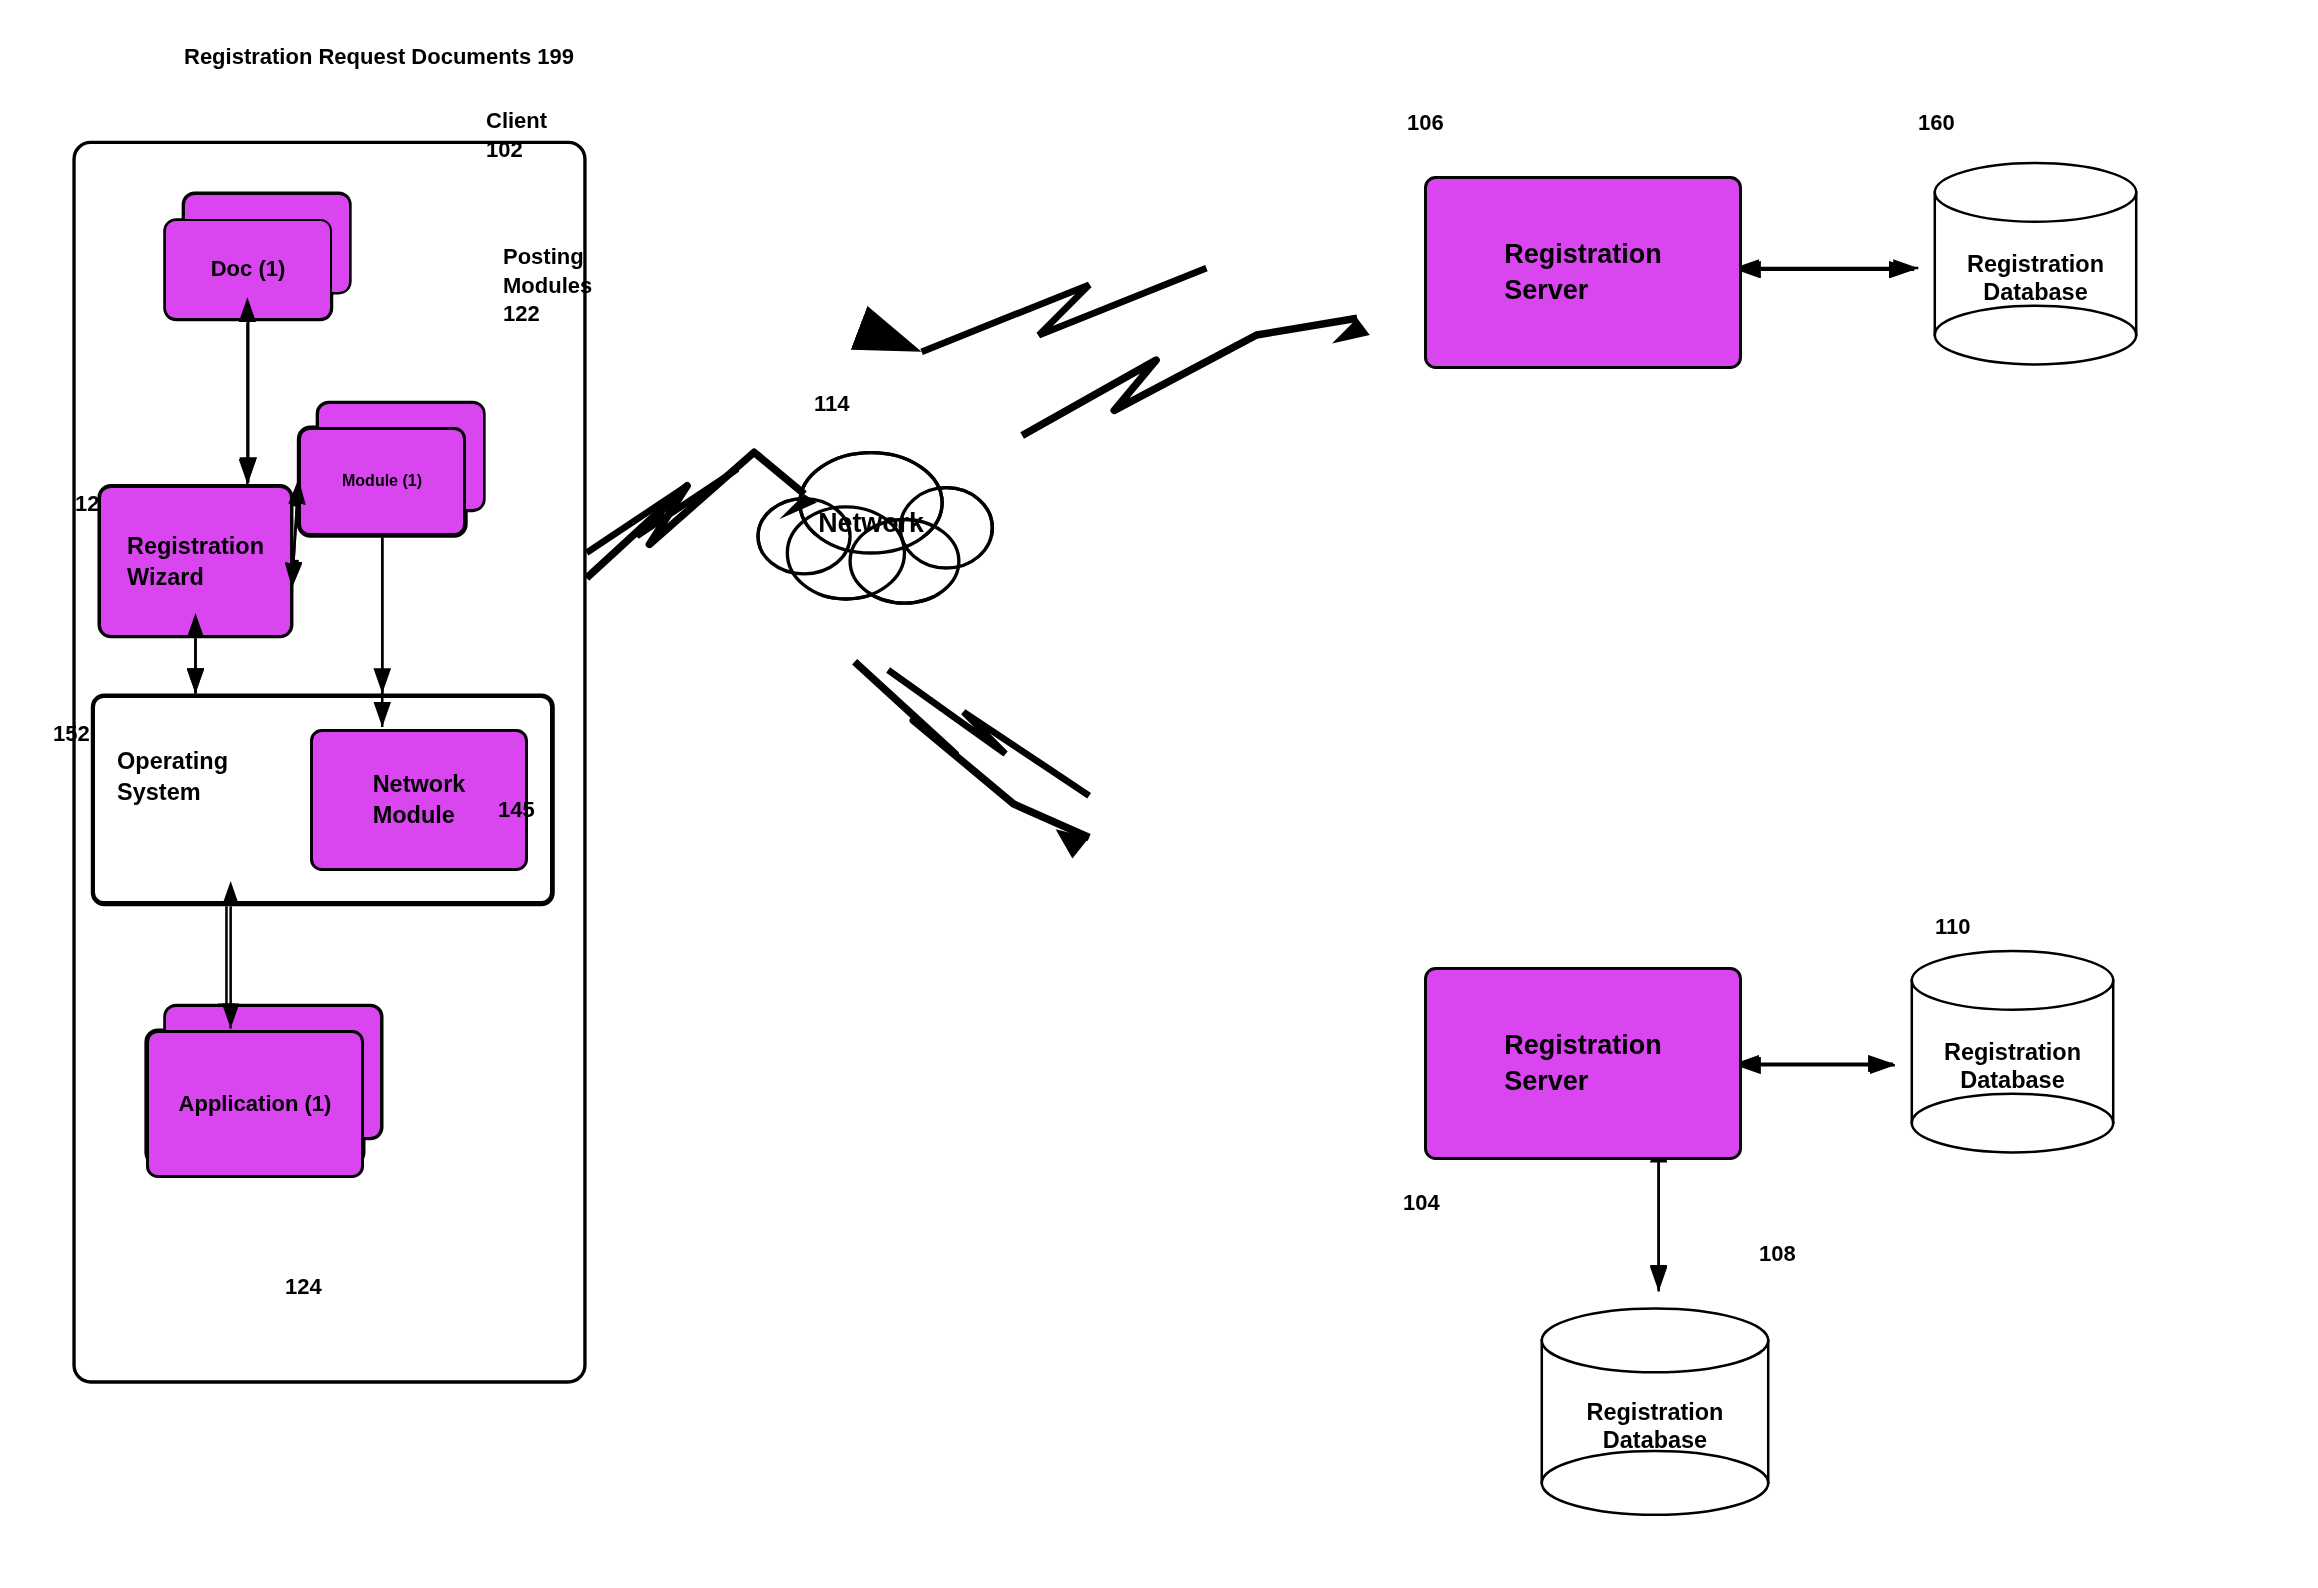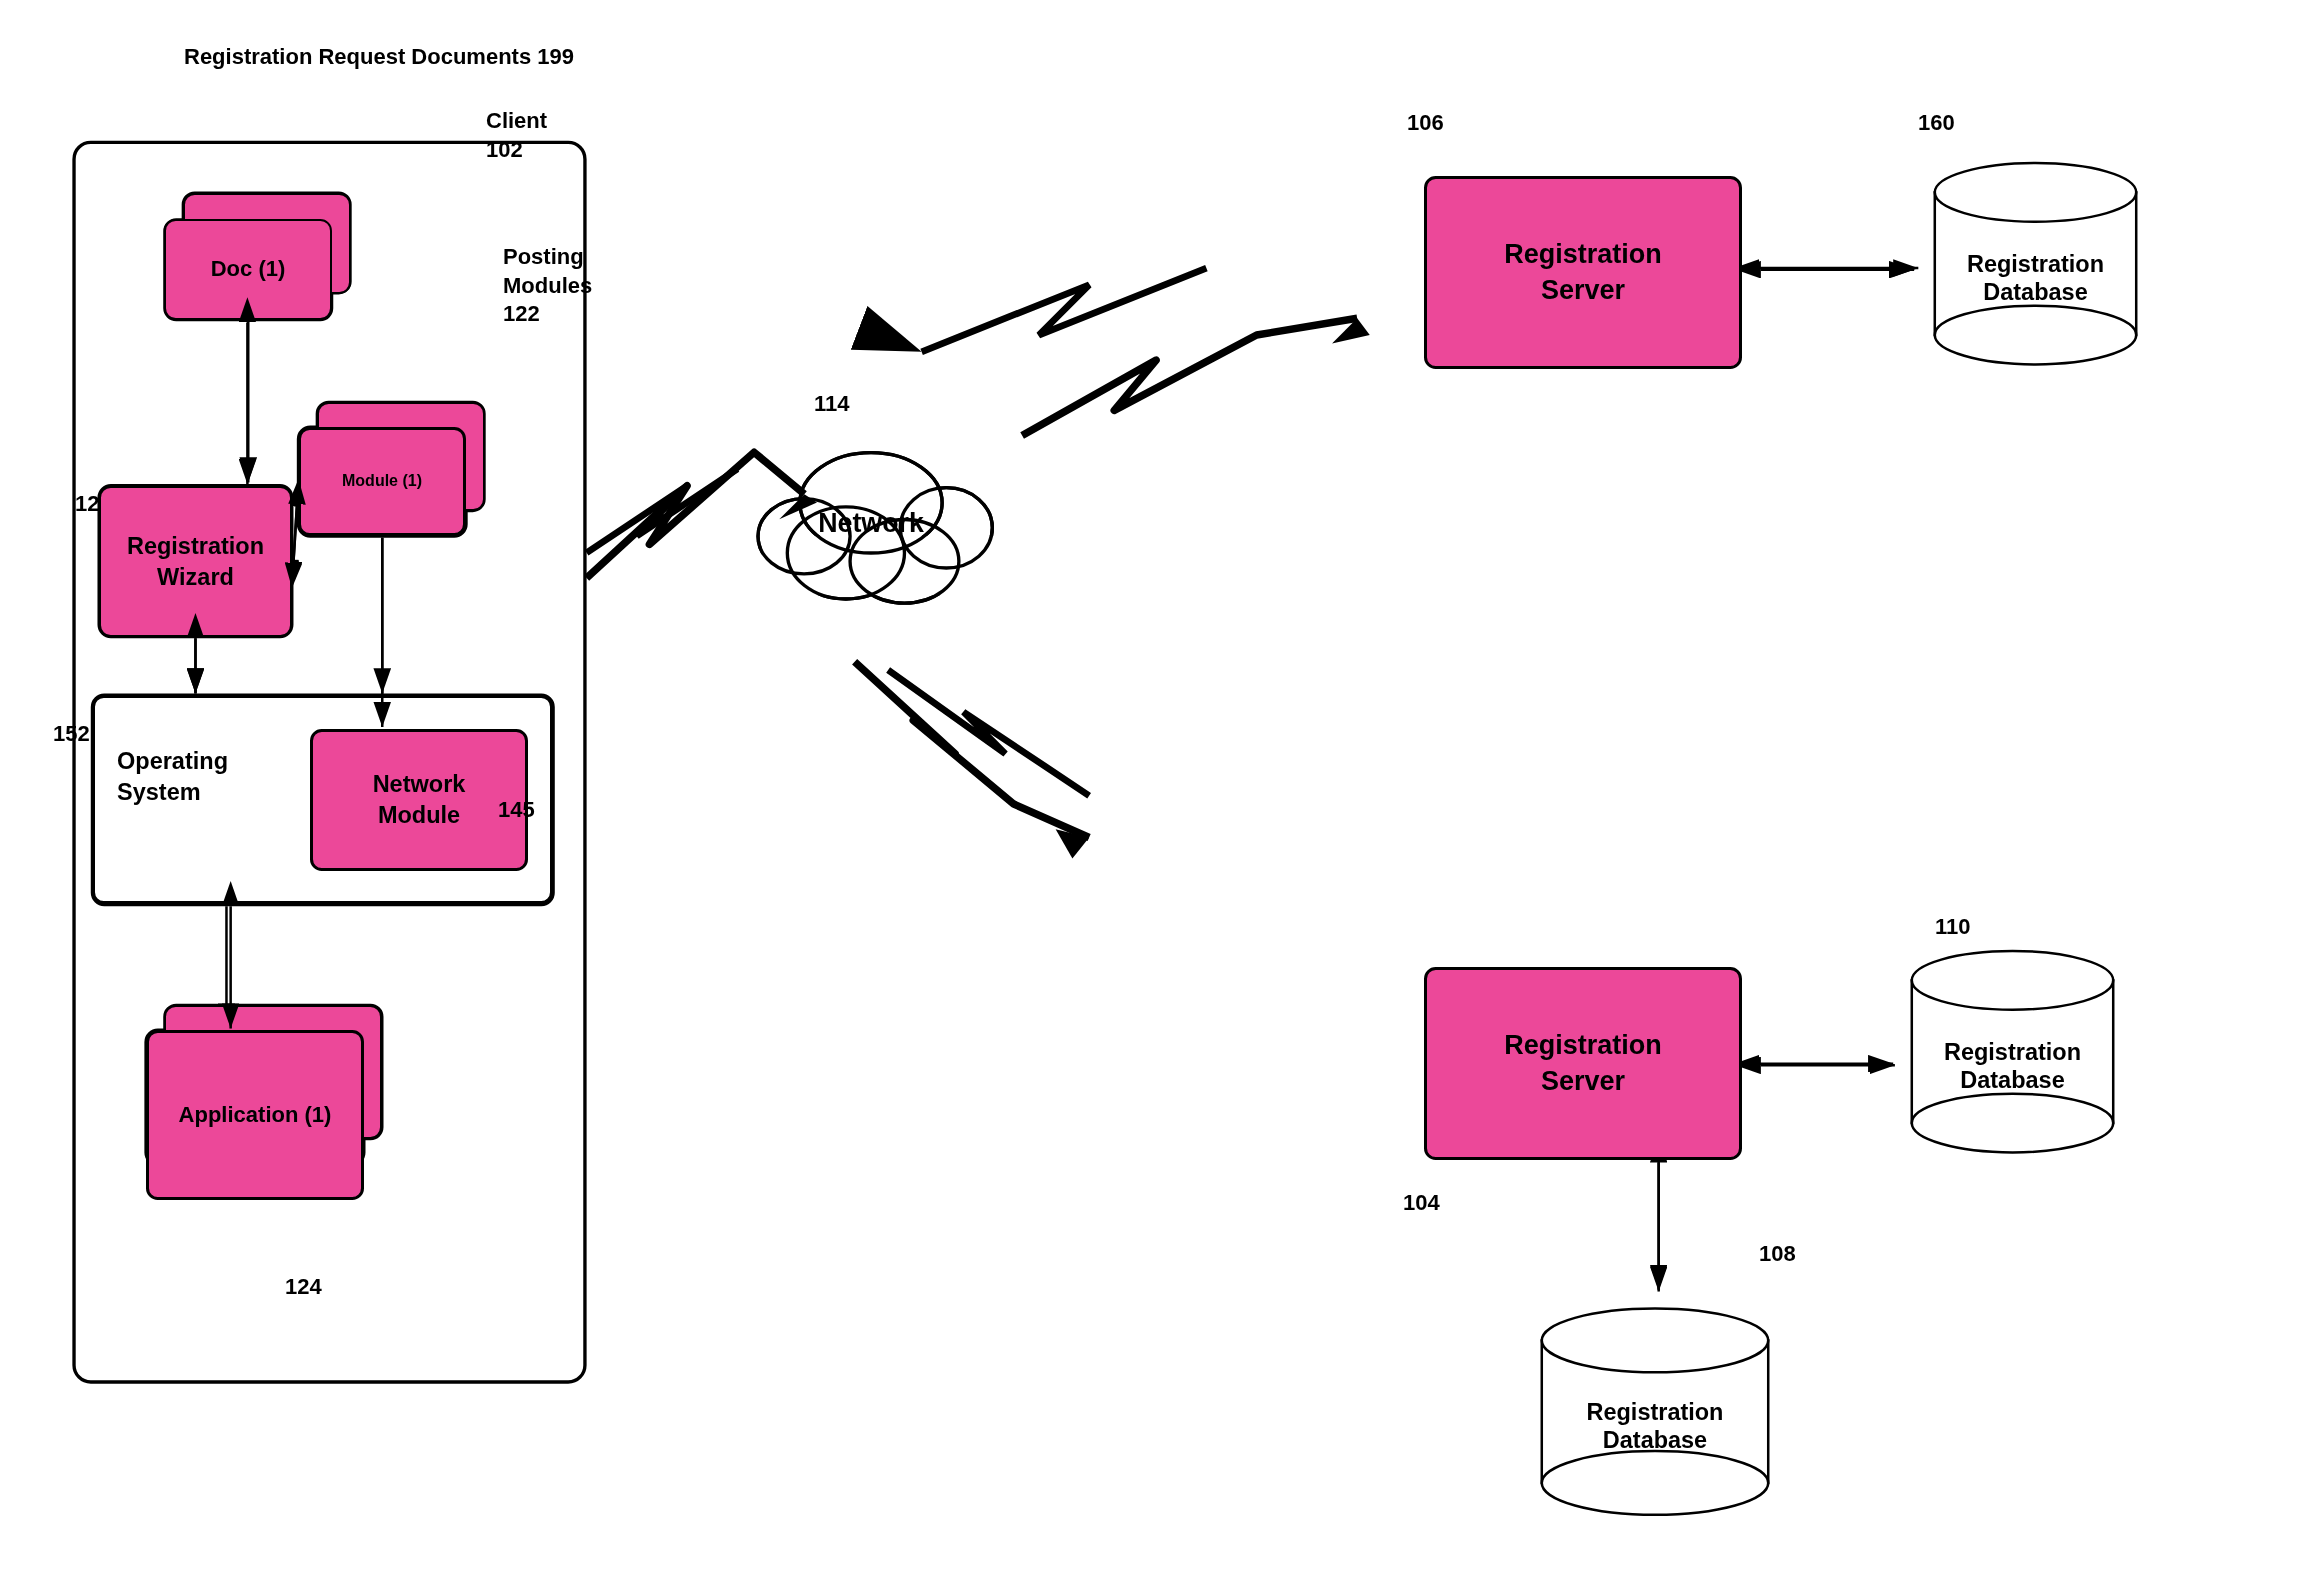--- a/index.html
+++ b/index.html
@@ -15,25 +15,25 @@
       position: absolute;
       top: 0; left: 0;
       width: 2319px;
       height: 1588px;
     }
     
     .box {
       position: absolute;
       border: 2.5px solid #000;
       border-radius: 11.7px;
-      background: #ec4899;
+      background: #d946ef;
       display: flex;
       align-items: center;
       justify-content: center;
-      text-align: center;
+      text-align: left;
       font-size: 23.5px;
       font-weight: bold;
       line-height: 1.3;
     }
     
     .label {
       position: absolute;
       font-size: 22px;
       font-weight: bold;
       line-height: 1.3;
@@ -141,21 +141,21 @@
   <div style="position:absolute; left:92px; top:695px; width:461px; height:209px; border:3.4px solid #000; border-radius:11.7px; background:#fff;"></div>
 
   <div class="label" style="left:117px; top:746px; font-size:23.5px; font-weight:bold;">Operating<br>System</div>
 
   <div class="box" style="left:310px; top:729px; width:218px; height:142px; font-size:23.5px; border-width:3.4px;">Network<br>Module</div>
 
   <div class="label" style="left:498px; top:796px;">145</div>
 
   <div class="box" style="left:164px; top:1005px; width:218px; height:134px; font-size:22px;">Application (n)</div>
 
-  <div class="box" style="left:146px; top:1030px; width:218px; height:170px; font-size:22px; border-width:3.4px;">Application (1)</div>
+  <div class="box" style="left:146px; top:1030px; width:218px; height:148px; font-size:22px; border-width:3.4px;">Application (1)</div>
 
   <div class="label" style="left:285px; top:1273px; font-size:22px;">124</div>
 
   <div style="position:absolute; left:712px; top:402px; width:318px; height:235px;">
     <svg width="318" height="235" viewBox="0 0 380 280">
       <g transform="translate(190,140)">
         <ellipse cx="-30" cy="40" rx="70" ry="55" fill="#fff" stroke="#000" stroke-width="4"></ellipse>
         <ellipse cx="40" cy="50" rx="65" ry="50" fill="#fff" stroke="#000" stroke-width="4"></ellipse>
         <ellipse cx="-80" cy="20" rx="55" ry="45" fill="#fff" stroke="#000" stroke-width="4"></ellipse>
         <ellipse cx="90" cy="10" rx="55" ry="48" fill="#fff" stroke="#000" stroke-width="4"></ellipse>

